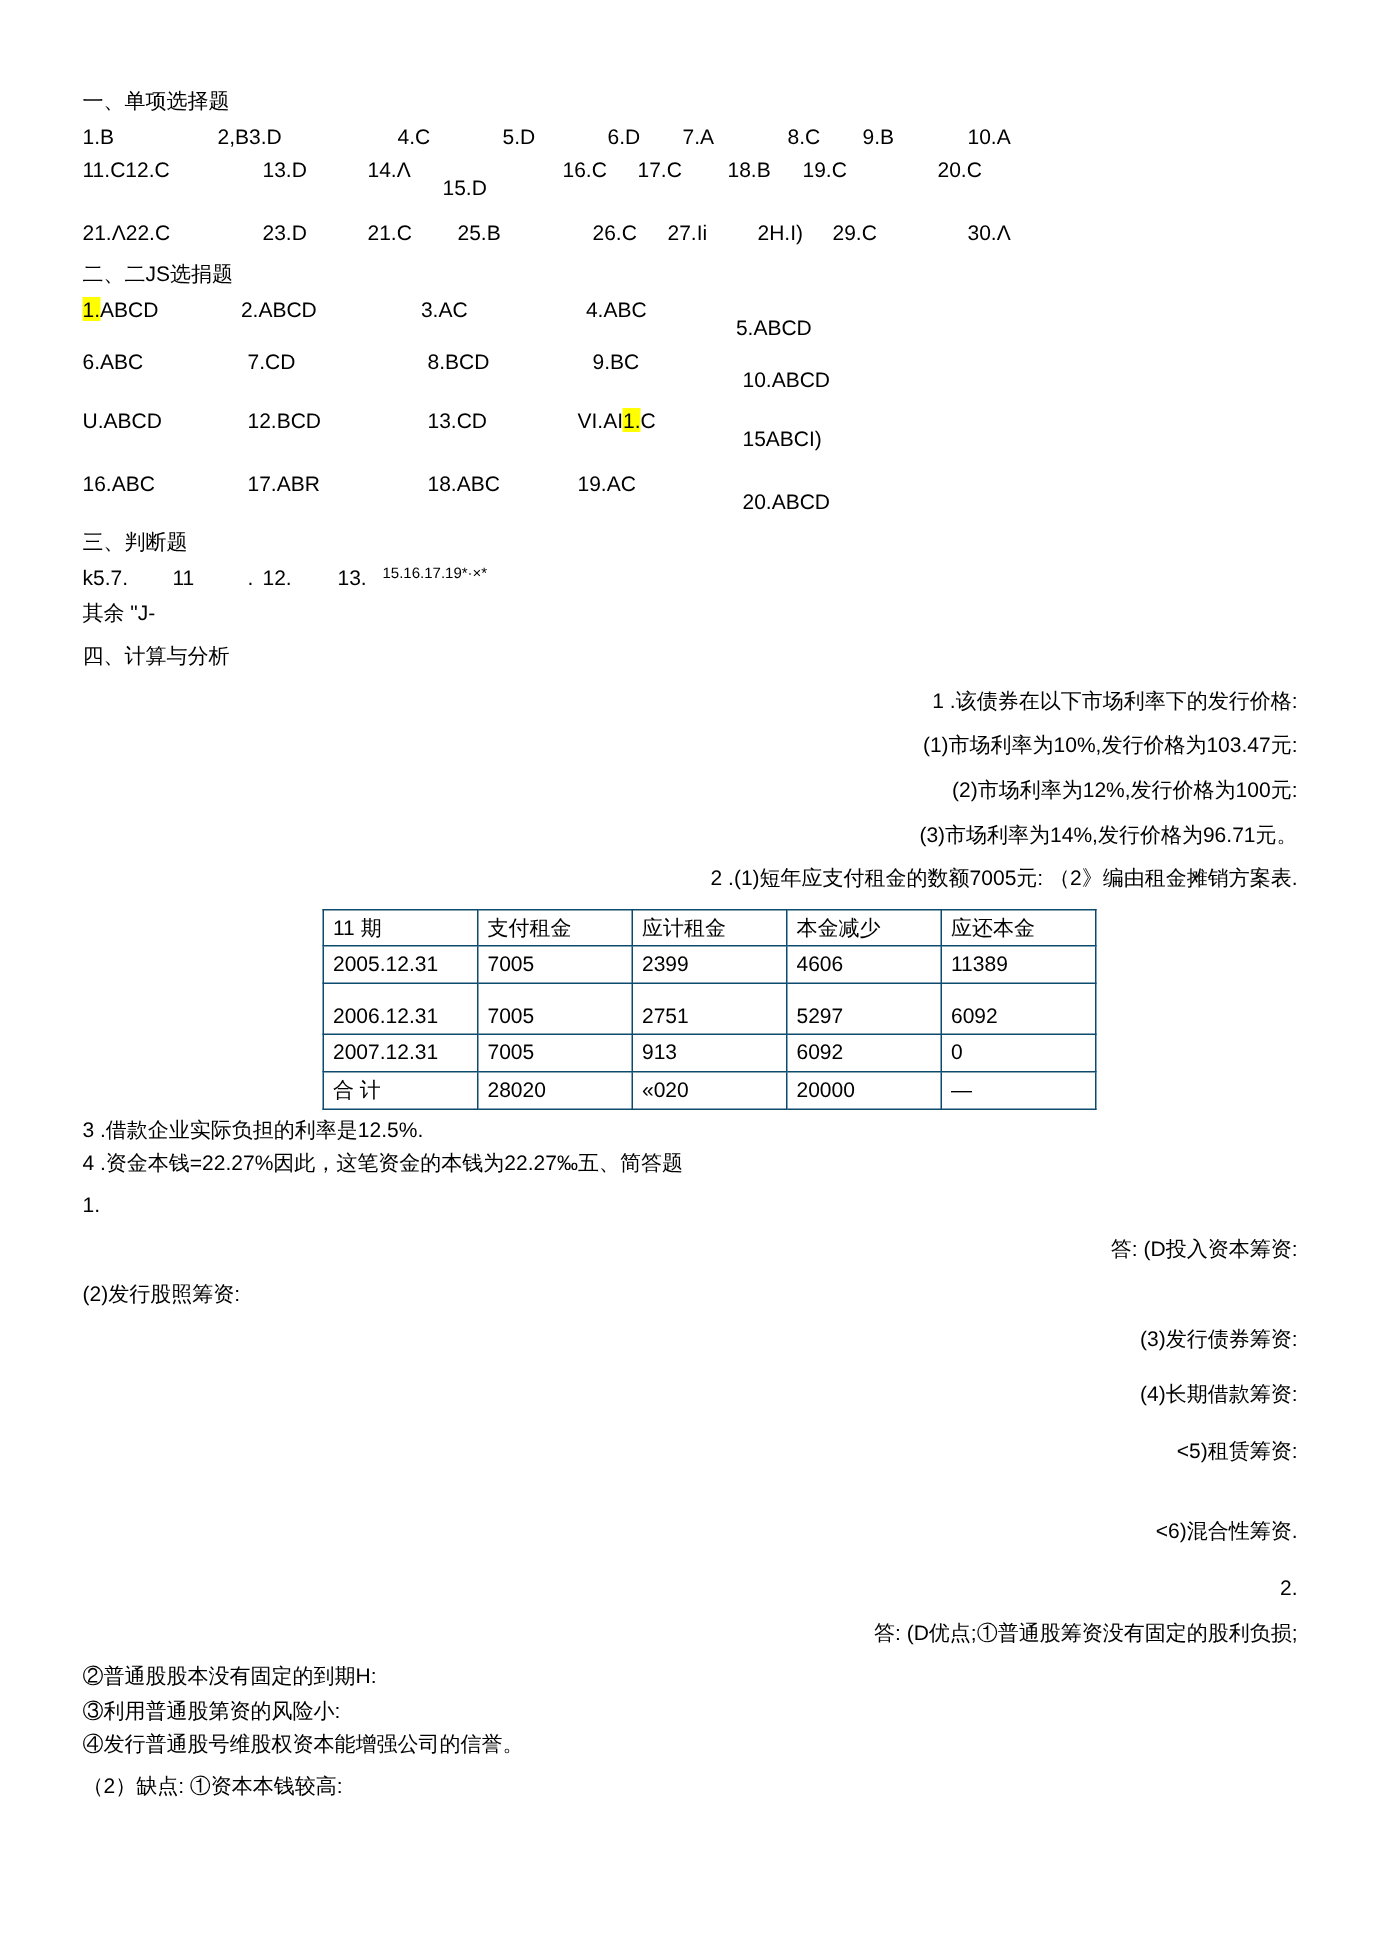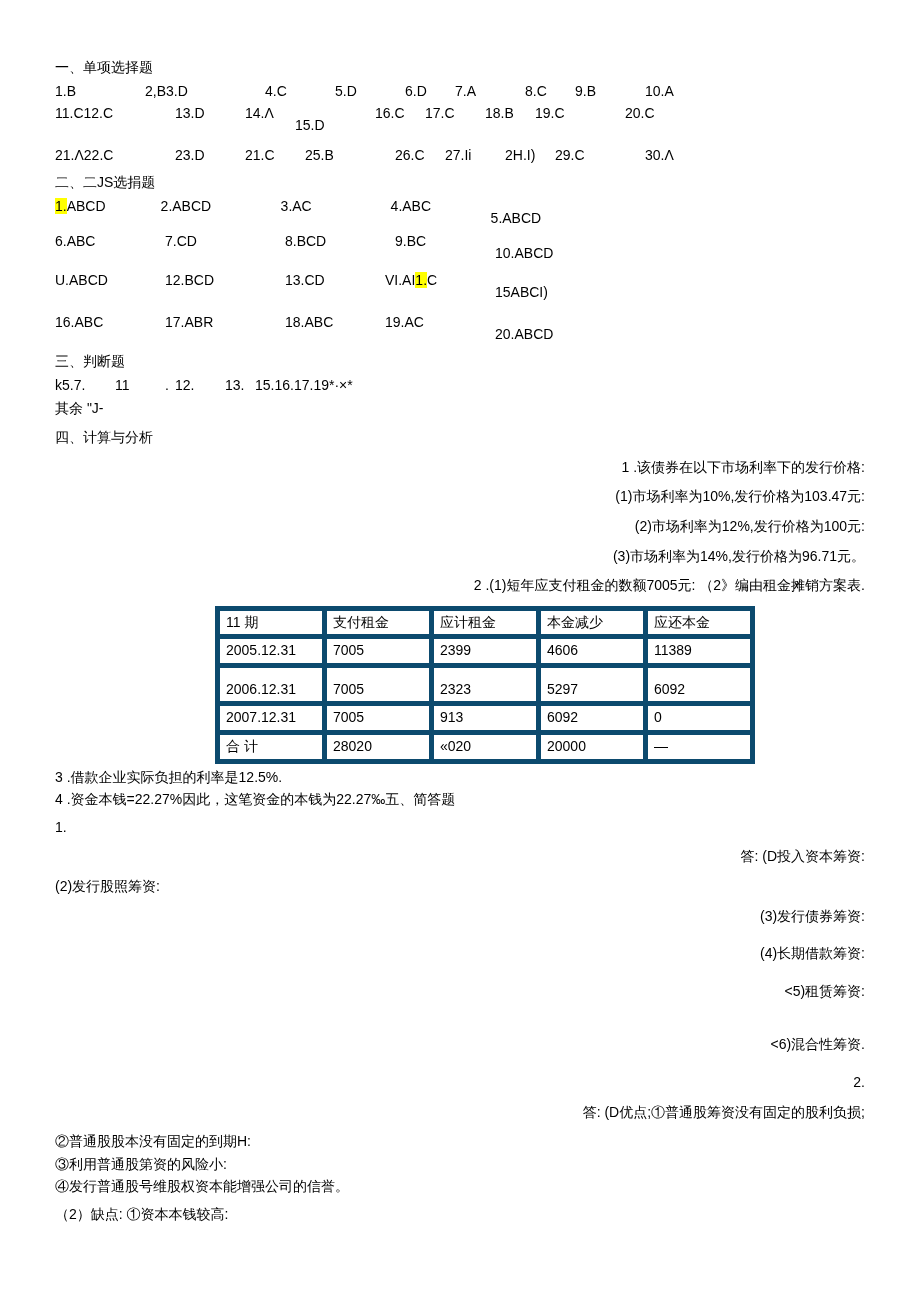--- a/index.html
+++ b/index.html
@@ -23,21 +23,21 @@
     display: inline-block;
   }
   .hl {
     background: #ffff00;
   }
   table {
     border-collapse: collapse;
     margin: 4px 0 4px 160px;
   }
   td {
-    border: 5px solid #0c4a6e;
+    border: 1px solid #0c4a6e;
     padding: 2px 6px;
     font-size: 14px;
     min-width: 90px;
   }
   .para {
     margin: 10px 0;
     text-align: right;
   }
   .tight {
     margin: 3px 0;
@@ -120,21 +120,21 @@
   <span class="cell w80">20.ABCD</span>
 </div>
 
 <div class="section-title">三、判断题</div>
 <div class="row">
   <span class="cell w60">k5.7.</span>
   <span class="cell w50">11</span>
   <span class="cell" style="width:10px">.</span>
   <span class="cell w50">12.</span>
   <span class="cell" style="width:30px">13.</span>
-  <span class="cell" style="font-size:14px">15.16.17.19*·×*</span>
+  <span class="cell" style="font-size:10px">15.16.17.19*·×*</span>
 </div>
 <div class="tight">其余 "J-</div>
 
 <div class="section-title" style="margin-top:10px">四、计算与分析</div>
 <div class="para">1 .该债券在以下市场利率下的发行价格:</div>
 <div class="para">(1)市场利率为10%,发行价格为103.47元:</div>
 <div class="para">(2)市场利率为12%,发行价格为100元:</div>
 <div class="para">(3)市场利率为14%,发行价格为96.71元。</div>
 <div class="para">2 .(1)短年应支付租金的数额7005元: （2》编由租金摊销方案表.</div>
 
@@ -150,21 +150,21 @@
   <tr>
     <td>2005.12.31</td>
     <td>7005</td>
     <td>2399</td>
     <td>4606</td>
     <td>11389</td>
   </tr>
   <tr>
     <td style="padding-top:12px">2006.12.31</td>
     <td style="padding-top:12px">7005</td>
-    <td style="padding-top:12px">2323</td>
+    <td style="padding-top:12px">2751</td>
     <td style="padding-top:12px">5297</td>
     <td style="padding-top:12px">6092</td>
   </tr>
   <tr>
     <td>2007.12.31</td>
     <td>7005</td>
     <td>913</td>
     <td>6092</td>
     <td>0</td>
   </tr>

